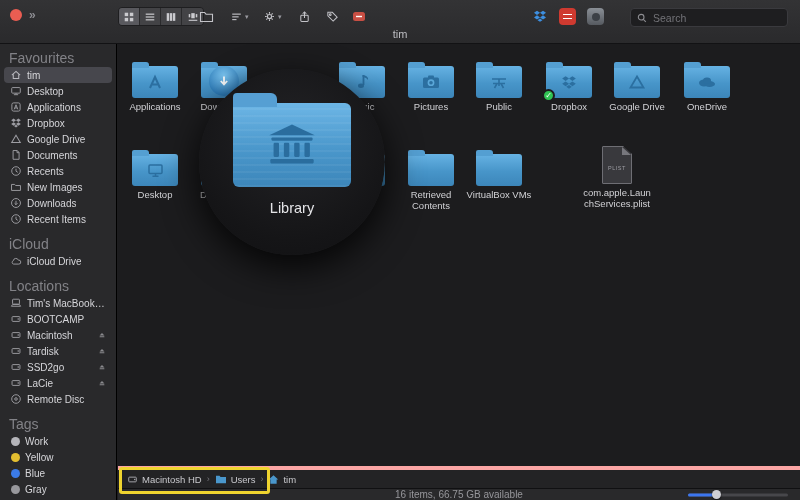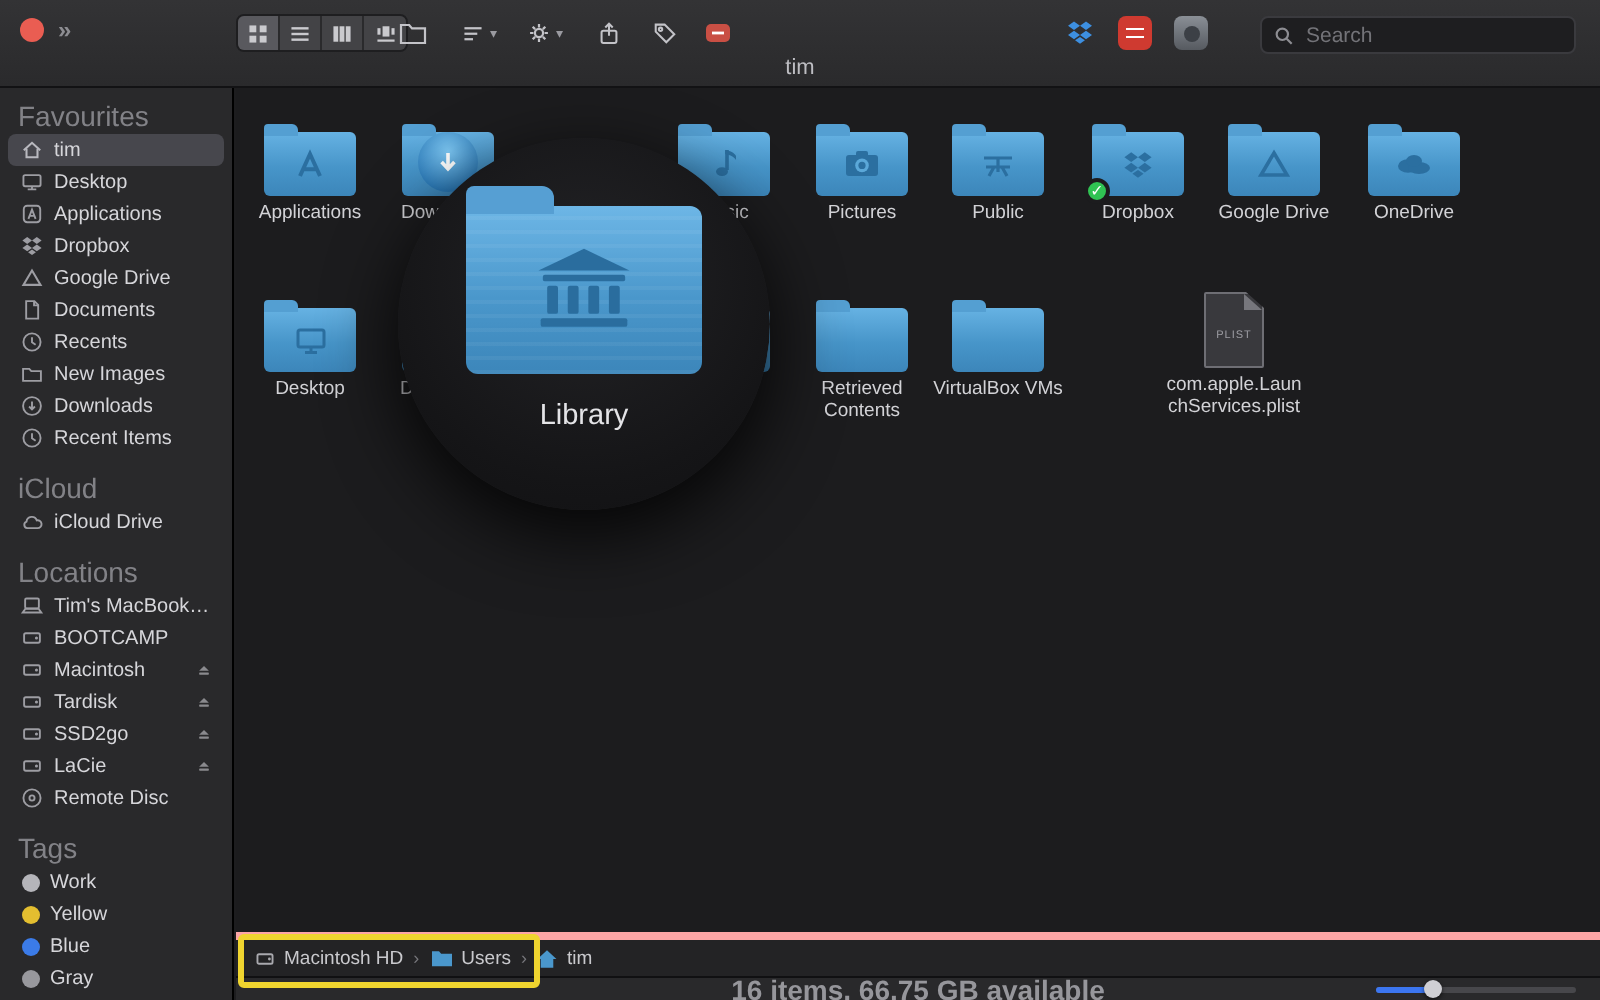--- a/index.html
+++ b/index.html
@@ -153,21 +153,21 @@
   #hlbox {
     position:absolute; left:1px; top:-3px; width:151px; height:27px;
     border:3px solid #efd42f; border-radius:3px; pointer-events:none; z-index:6;
   }
 
   
   #statusbar {
     position:absolute; left:118px; right:0; bottom:0; height:12px;
     background:#29292b; border-top:1px solid #101012;
     display:flex; align-items:center; justify-content:center;
-    font-size:14px; color:#96969b;font-weight:bold;
+    font-size:10px; color:#96969b;
   }
   .zoom { position:absolute; right:12px; top:50%; transform:translateY(-50%); width:100px; height:3px; background:#47474b; border-radius:2px; }
   .zoom .fill { position:absolute; left:0; top:0; bottom:0; width:28px; background:#3c76f0; border-radius:2px; }
   .zoom .knob { position:absolute; left:24px; top:50%; transform:translateY(-50%); width:9px; height:9px; border-radius:50%; background:#cfcfd4; box-shadow:0 1px 2px rgba(0,0,0,.6); }
 
   svg { display:block; }
 </style>
 </head>
 <body>
 

